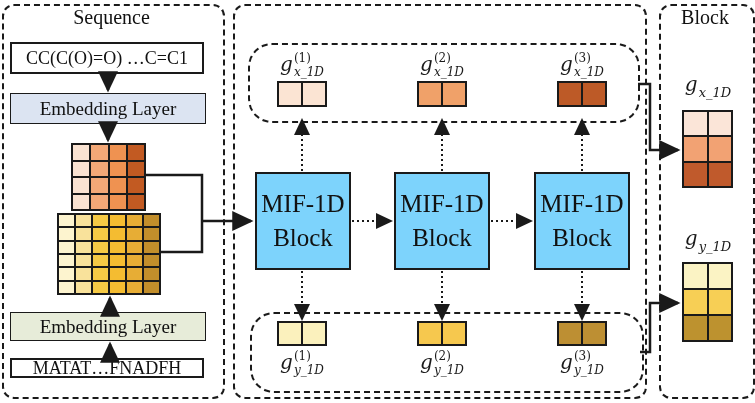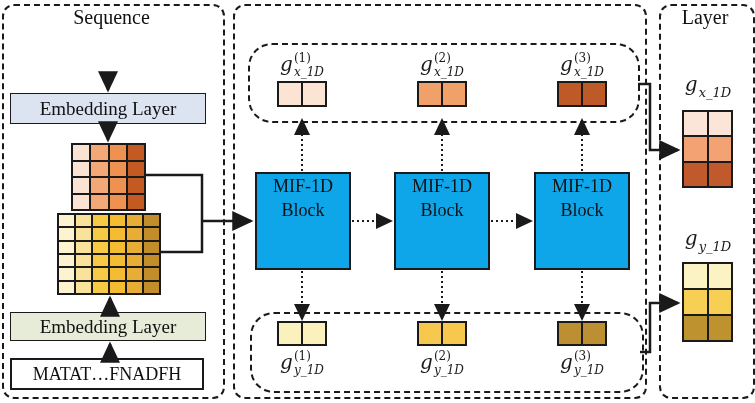--- a/index.html
+++ b/index.html
@@ -24,44 +24,44 @@
   }
   #group-x{left:248px;top:43px;width:388px;height:76px;}
   #group-y{left:250px;top:312px;width:390px;height:77px;}
 
   .io-box{
     position:absolute;left:10px;width:194px;box-sizing:border-box;
     border:2px solid #1a1a1a;background:#fff;text-align:center;
     font-size:18px;z-index:2;display:flex;align-items:center;justify-content:center;
   }
   #smiles-box{top:42px;height:32px;}
-  #matat-box{top:358px;height:32px;}
+  #matat-box{top:358px;height:20px;}
   .layer-box{
     position:absolute;left:10px;width:196px;box-sizing:border-box;
     border:1.5px solid #1a1a1a;text-align:center;font-size:19px;z-index:2;
     display:flex;align-items:center;justify-content:center;
   }
   #embed-layer-smiles{top:93px;height:31px;background:#dce4f2;}
   #embed-layer-protein{top:312px;height:29px;background:#e7ecd9;}
 
   .matrix{
     position:absolute;z-index:2;display:grid;
     border:1.5px solid #1a1a1a;box-sizing:border-box;background:#fff;
   }
   #smiles-matrix{left:71px;top:143px;width:75px;height:68px;}
   #protein-matrix{left:57px;top:213px;width:104px;height:82px;}
   #output-x-matrix{left:682px;top:110px;width:51px;height:78px;}
   #output-y-matrix{left:682px;top:262px;width:51px;height:80px;}
   .cell{border:1px solid #1a1a1a;box-sizing:border-box;}
 
   .mif-block{
     position:absolute;top:172px;width:96px;height:98px;box-sizing:border-box;
-    background:#0ea5e9;border:2.5px solid #1a1a1a;z-index:2;
-    display:flex;align-items:flex-start;justify-content:center;text-align:center;
-    font-size:18px;line-height:1.35;
+    background:#7dd3fc;border:2.5px solid #1a1a1a;z-index:2;
+    display:flex;align-items:center;justify-content:center;text-align:center;
+    font-size:25px;line-height:1.35;
   }
   #mif-1{left:255px;} #mif-2{left:394px;} #mif-3{left:534px;}
 
   .feature{
     position:absolute;width:90px;z-index:2;display:flex;flex-direction:column;
     align-items:center;
   }
   .feature .fcells{
     width:50px;height:26px;display:grid;grid-template-columns:1fr 1fr;
     border:1.5px solid #1a1a1a;box-sizing:border-box;
@@ -94,20 +94,23 @@
   #connectors{position:absolute;left:0;top:0;z-index:5;pointer-events:none;}
 </style>
 </head>
 <body>
 
 <div id="figure">
 
   <div class="panel" id="panel-embedding"></div>
   <div class="panel-title" style="left:2px;width:219px;">Sequence</div>
 
+  <div class="io-box" id="smiles-box">
+    <span>CC(C(O)=O) …C=C1</span>
+  </div>
   <div class="layer-box" id="embed-layer-smiles">
     <span>Embedding Layer</span>
   </div>
   <div class="matrix" id="smiles-matrix" style="display: grid; grid-template-columns: repeat(4, 1fr); grid-template-rows: repeat(4, 1fr);">
       <div class="cell" style="background: rgb(250, 227, 210);"></div>
       <div class="cell" style="background: rgb(243, 168, 119);"></div>
       <div class="cell" style="background: rgb(239, 146, 81);"></div>
       <div class="cell" style="background: rgb(194, 90, 34);"></div>
       <div class="cell" style="background: rgb(250, 227, 210);"></div>
       <div class="cell" style="background: rgb(243, 168, 119);"></div>
@@ -256,21 +259,21 @@
     <span class="glabel">
       <span>g</span>
       <span class="gstack">
         <span class="gsup">(3)</span>
         <span class="gsub">y_1D</span>
       </span>
     </span>
   </div>
 
   <div class="panel" id="panel-output"></div>
-  <div class="panel-title" style="left:659px;width:92px;">Layer</div>
+  <div class="panel-title" style="left:659px;width:92px;">Block</div>
 
   <div class="out-label" id="out-x-label">
     <span class="glabel">
       <span>g</span>
       <span class="gsub-inline">x_1D</span>
     </span>
   </div>
   <div class="matrix" id="output-x-matrix" style="display: grid; grid-template-columns: repeat(2, 1fr); grid-template-rows: repeat(3, 1fr);">
       <div class="cell" style="background: rgb(251, 229, 216);"></div>
       <div class="cell" style="background: rgb(251, 229, 216);"></div>

